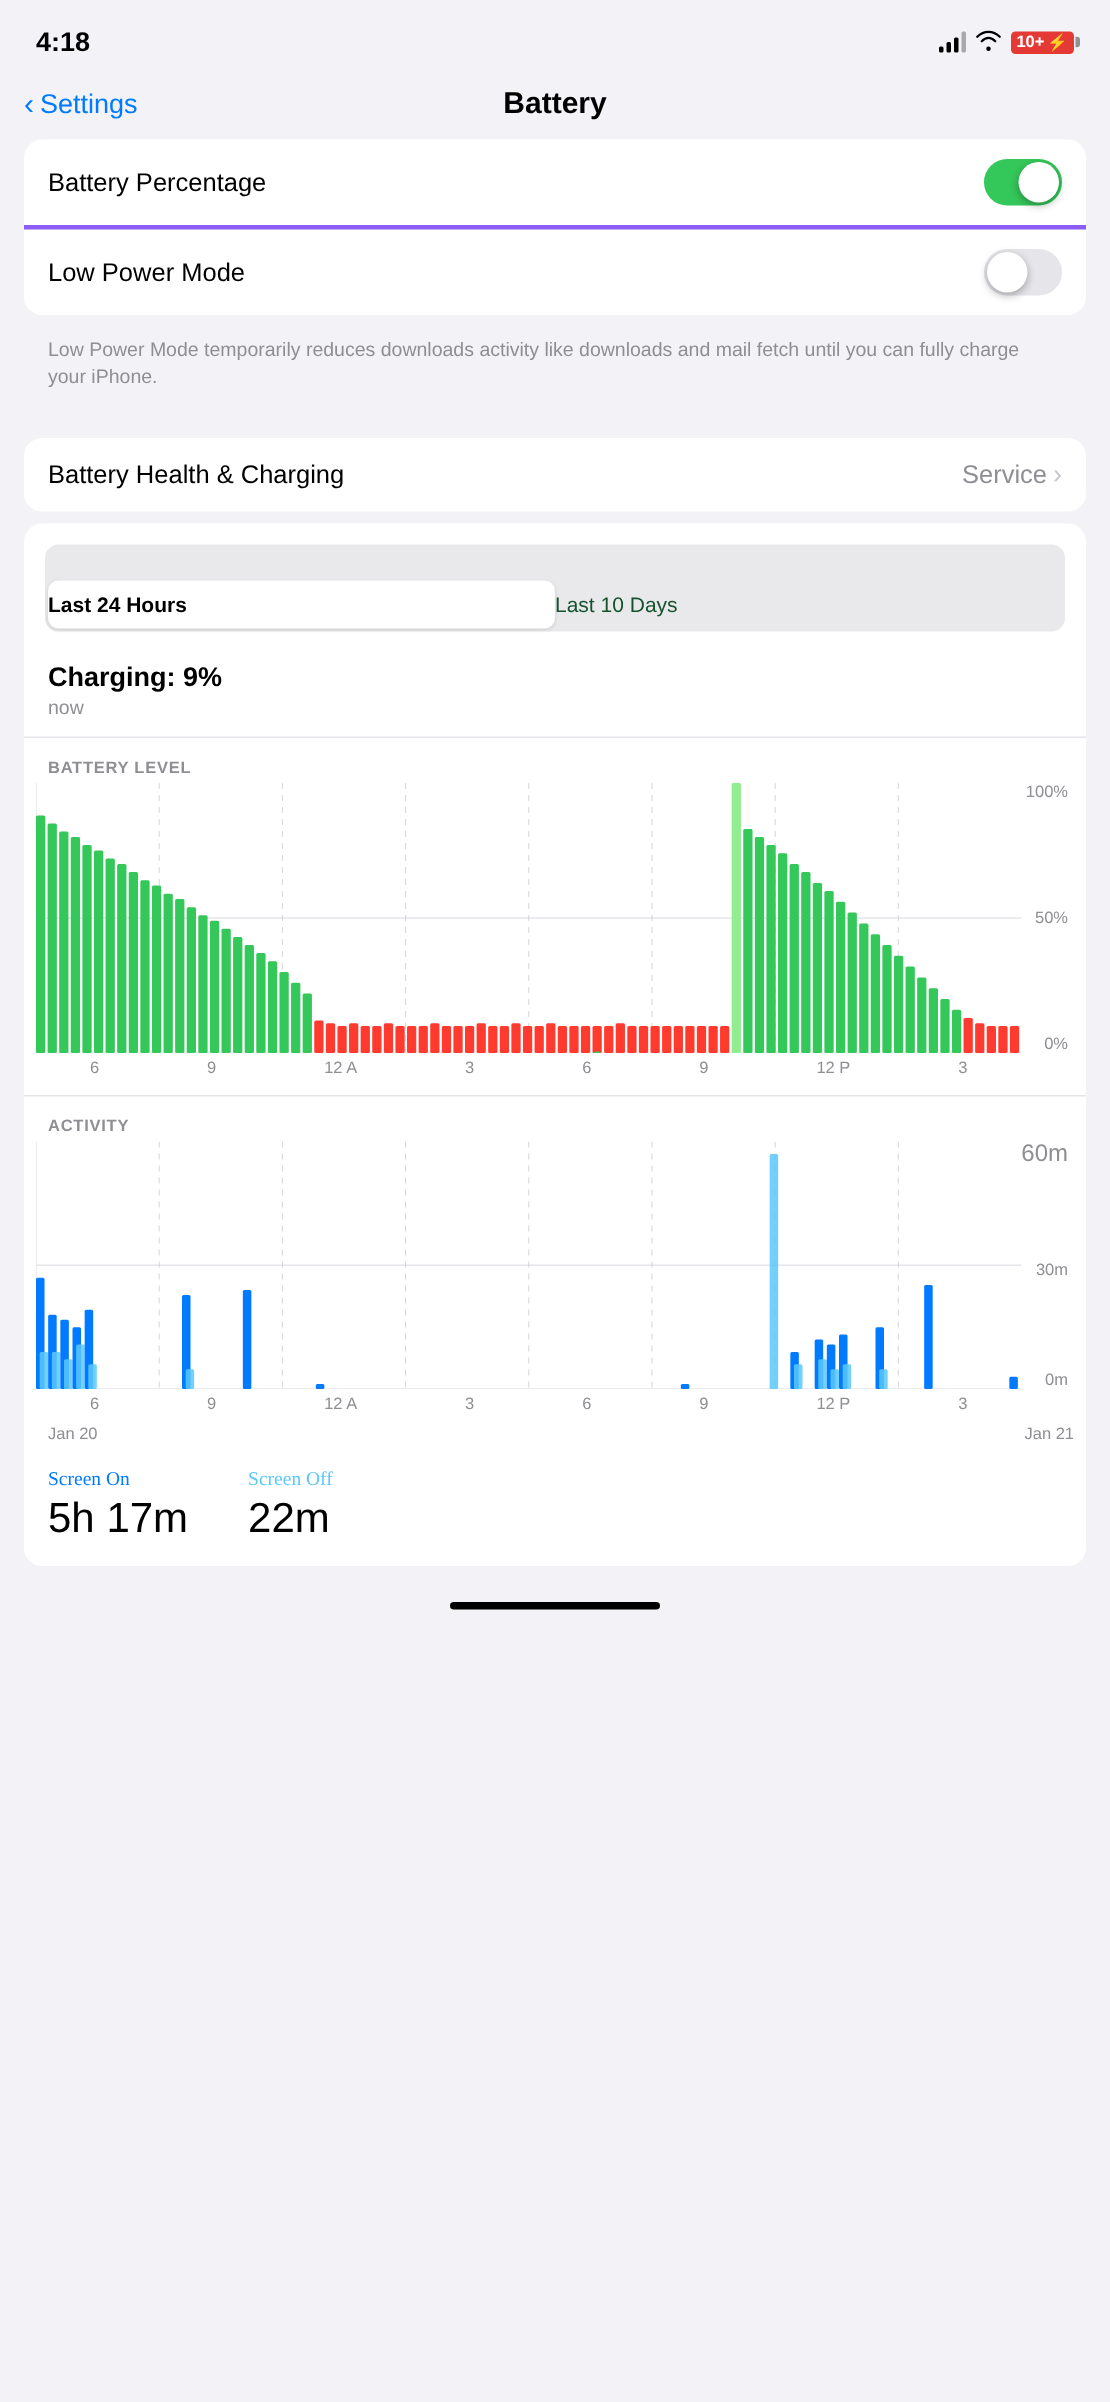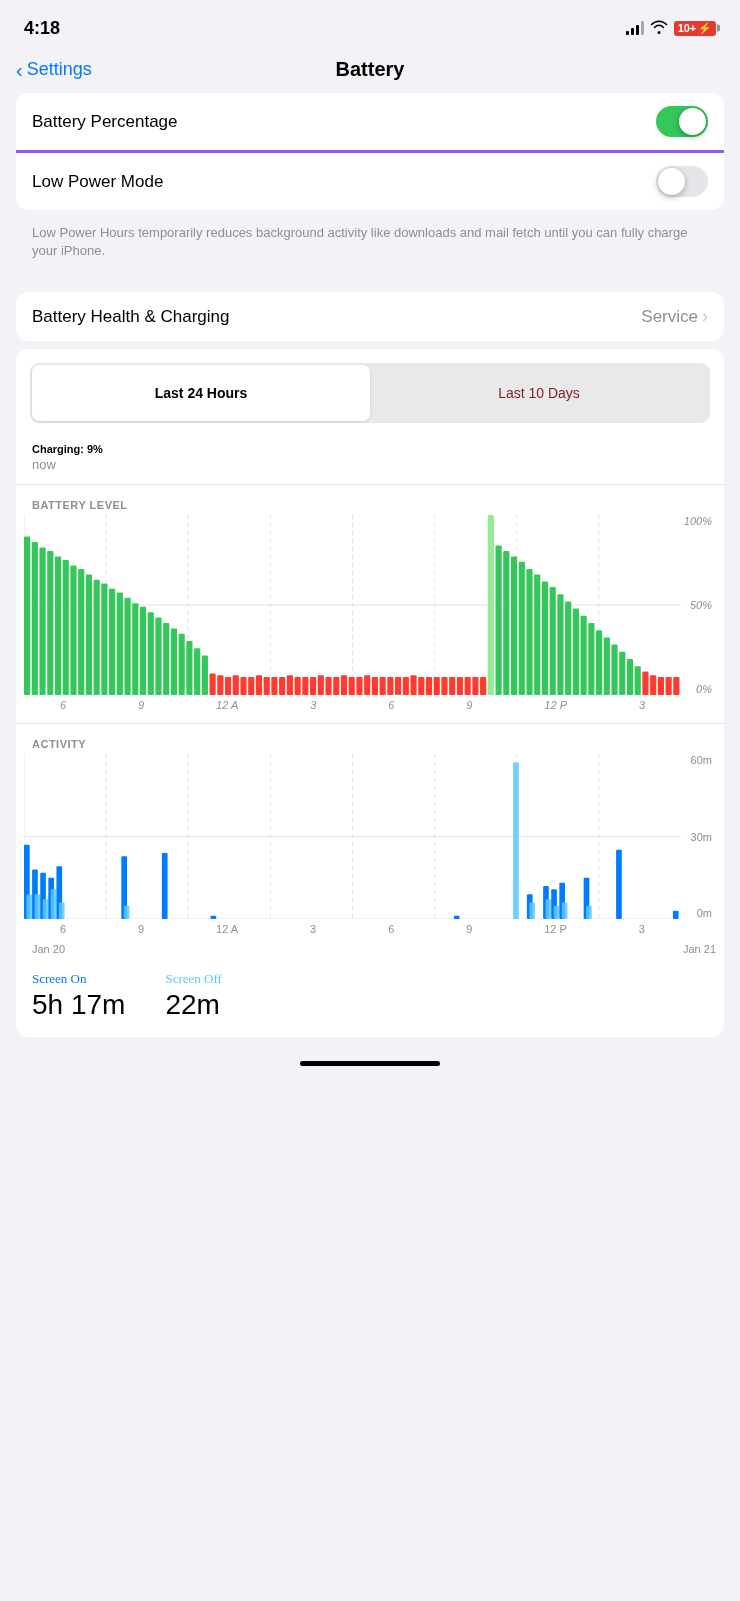--- a/index.html
+++ b/index.html
@@ -188,43 +188,44 @@
     
     .tabs-container {
       display: flex;
       background: #e9e9eb;
       border-radius: 9px;
       margin: 14px 14px 10px 14px;
       padding: 2px;
     }
     .tab {
       flex: 1;
-      text-align: center;
-      padding: 20px 0;
+      text-align: left;
+      padding: 8px 0;
       font-size: 14px;
       font-weight: 500;
       border-radius: 7px;
       cursor: pointer;
       color: #000;
+      margin-top: 22px;
     }
     .tab.active {
       background: #fff;
       font-weight: 600;
       box-shadow: 0 1px 3px rgba(0,0,0,0.12);
     }
     .tab.inactive {
-      color: #7f1d1d;
+      color: #14532d;
     }
 
     
     .charging-info {
       padding: 10px 16px 4px 16px;
     }
     .charging-title {
-      font-size: 11px;
+      font-size: 18px;
       font-weight: 600;
       color: #000;
     }
     .charging-subtitle {
       font-size: 13px;
       color: #8e8e93;
       margin-top: 2px;
     }
 
     
@@ -316,21 +317,21 @@
     </div>
   </div>
   <div class="toggle-row">
     <span class="toggle-label">Low Power Mode</span>
     <div class="toggle off">
       <div class="toggle-thumb"></div>
     </div>
   </div>
 </div>
 
-<p class="description-text" style="margin: 0 16px 16px 16px;">Low Power Hours temporarily reduces background activity like downloads and mail fetch until you can fully charge your iPhone.</p>
+<p class="description-text" style="margin: 0 16px 16px 16px;">Low Power Mode temporarily reduces downloads activity like downloads and mail fetch until you can fully charge your iPhone.</p>
 
 <div class="card">
   <div class="nav-row">
     <span class="nav-row-label">Battery Health &amp; Charging</span>
     <div class="nav-row-right">
       <span>Service</span>
       <span class="nav-row-chevron">›</span>
     </div>
   </div>
 </div>
@@ -344,21 +345,21 @@
 
   <div class="charging-info">
     <div class="charging-title">Charging: 9%</div>
     <div class="charging-subtitle">now</div>
   </div>
 
   <div class="divider"></div>
 
   <div class="chart-section-label" style="padding-left:16px;">BATTERY LEVEL</div>
 
-  <div style="position:relative; height:200px; margin: 0 8px 0 8px; font-style: italic;">
+  <div style="position:relative; height:200px; margin: 0 8px 0 8px;">
 
     <div style="position:absolute; right:0; top:0; bottom:20px; display:flex; flex-direction:column; justify-content:space-between; align-items:flex-end; width:35px; padding-right:4px;">
       <span style="font-size:11px;color:#8e8e93;">100%</span>
       <span style="font-size:11px;color:#8e8e93;">50%</span>
       <span style="font-size:11px;color:#8e8e93;">0%</span>
     </div>
 
     <div style="position:absolute; left:0; right:35px; top:0; bottom:20px;">
 
       <svg width="100%" height="100%" style="position:absolute; top:0; left:0;">
@@ -477,21 +478,21 @@
     </div>
   </div>
 
   <div class="divider"></div>
 
   <div class="chart-section-label" style="padding-left:16px;">ACTIVITY</div>
 
   <div style="position:relative; height:185px; margin: 0 8px 0 8px;">
 
     <div style="position:absolute; right:0; top:0; bottom:20px; display:flex; flex-direction:column; justify-content:space-between; align-items:flex-end; width:35px; padding-right:4px;">
-      <span style="font-size:11px;color:#8e8e93;">60m</span>
+      <span style="font-size:16px;color:#8e8e93;">60m</span>
       <span style="font-size:11px;color:#8e8e93;">30m</span>
       <span style="font-size:11px;color:#8e8e93;">0m</span>
     </div>
 
     <div style="position:absolute; left:0; right:35px; top:0; bottom:20px;">
       <svg width="100%" height="100%" style="position:absolute; top:0; left:0;">
         <line x1="0%" y1="0%" x2="0%" y2="100%" stroke="#e5e5ea" stroke-width="1"></line>
         <line x1="0%" y1="50%" x2="100%" y2="50%" stroke="#e5e5ea" stroke-width="1"></line>
         <line x1="0%" y1="100%" x2="100%" y2="100%" stroke="#e5e5ea" stroke-width="1"></line>
         <line x1="12.5%" y1="0" x2="12.5%" y2="100%" stroke="#c7c7cc" stroke-width="0.5" stroke-dasharray="4,4"></line>

